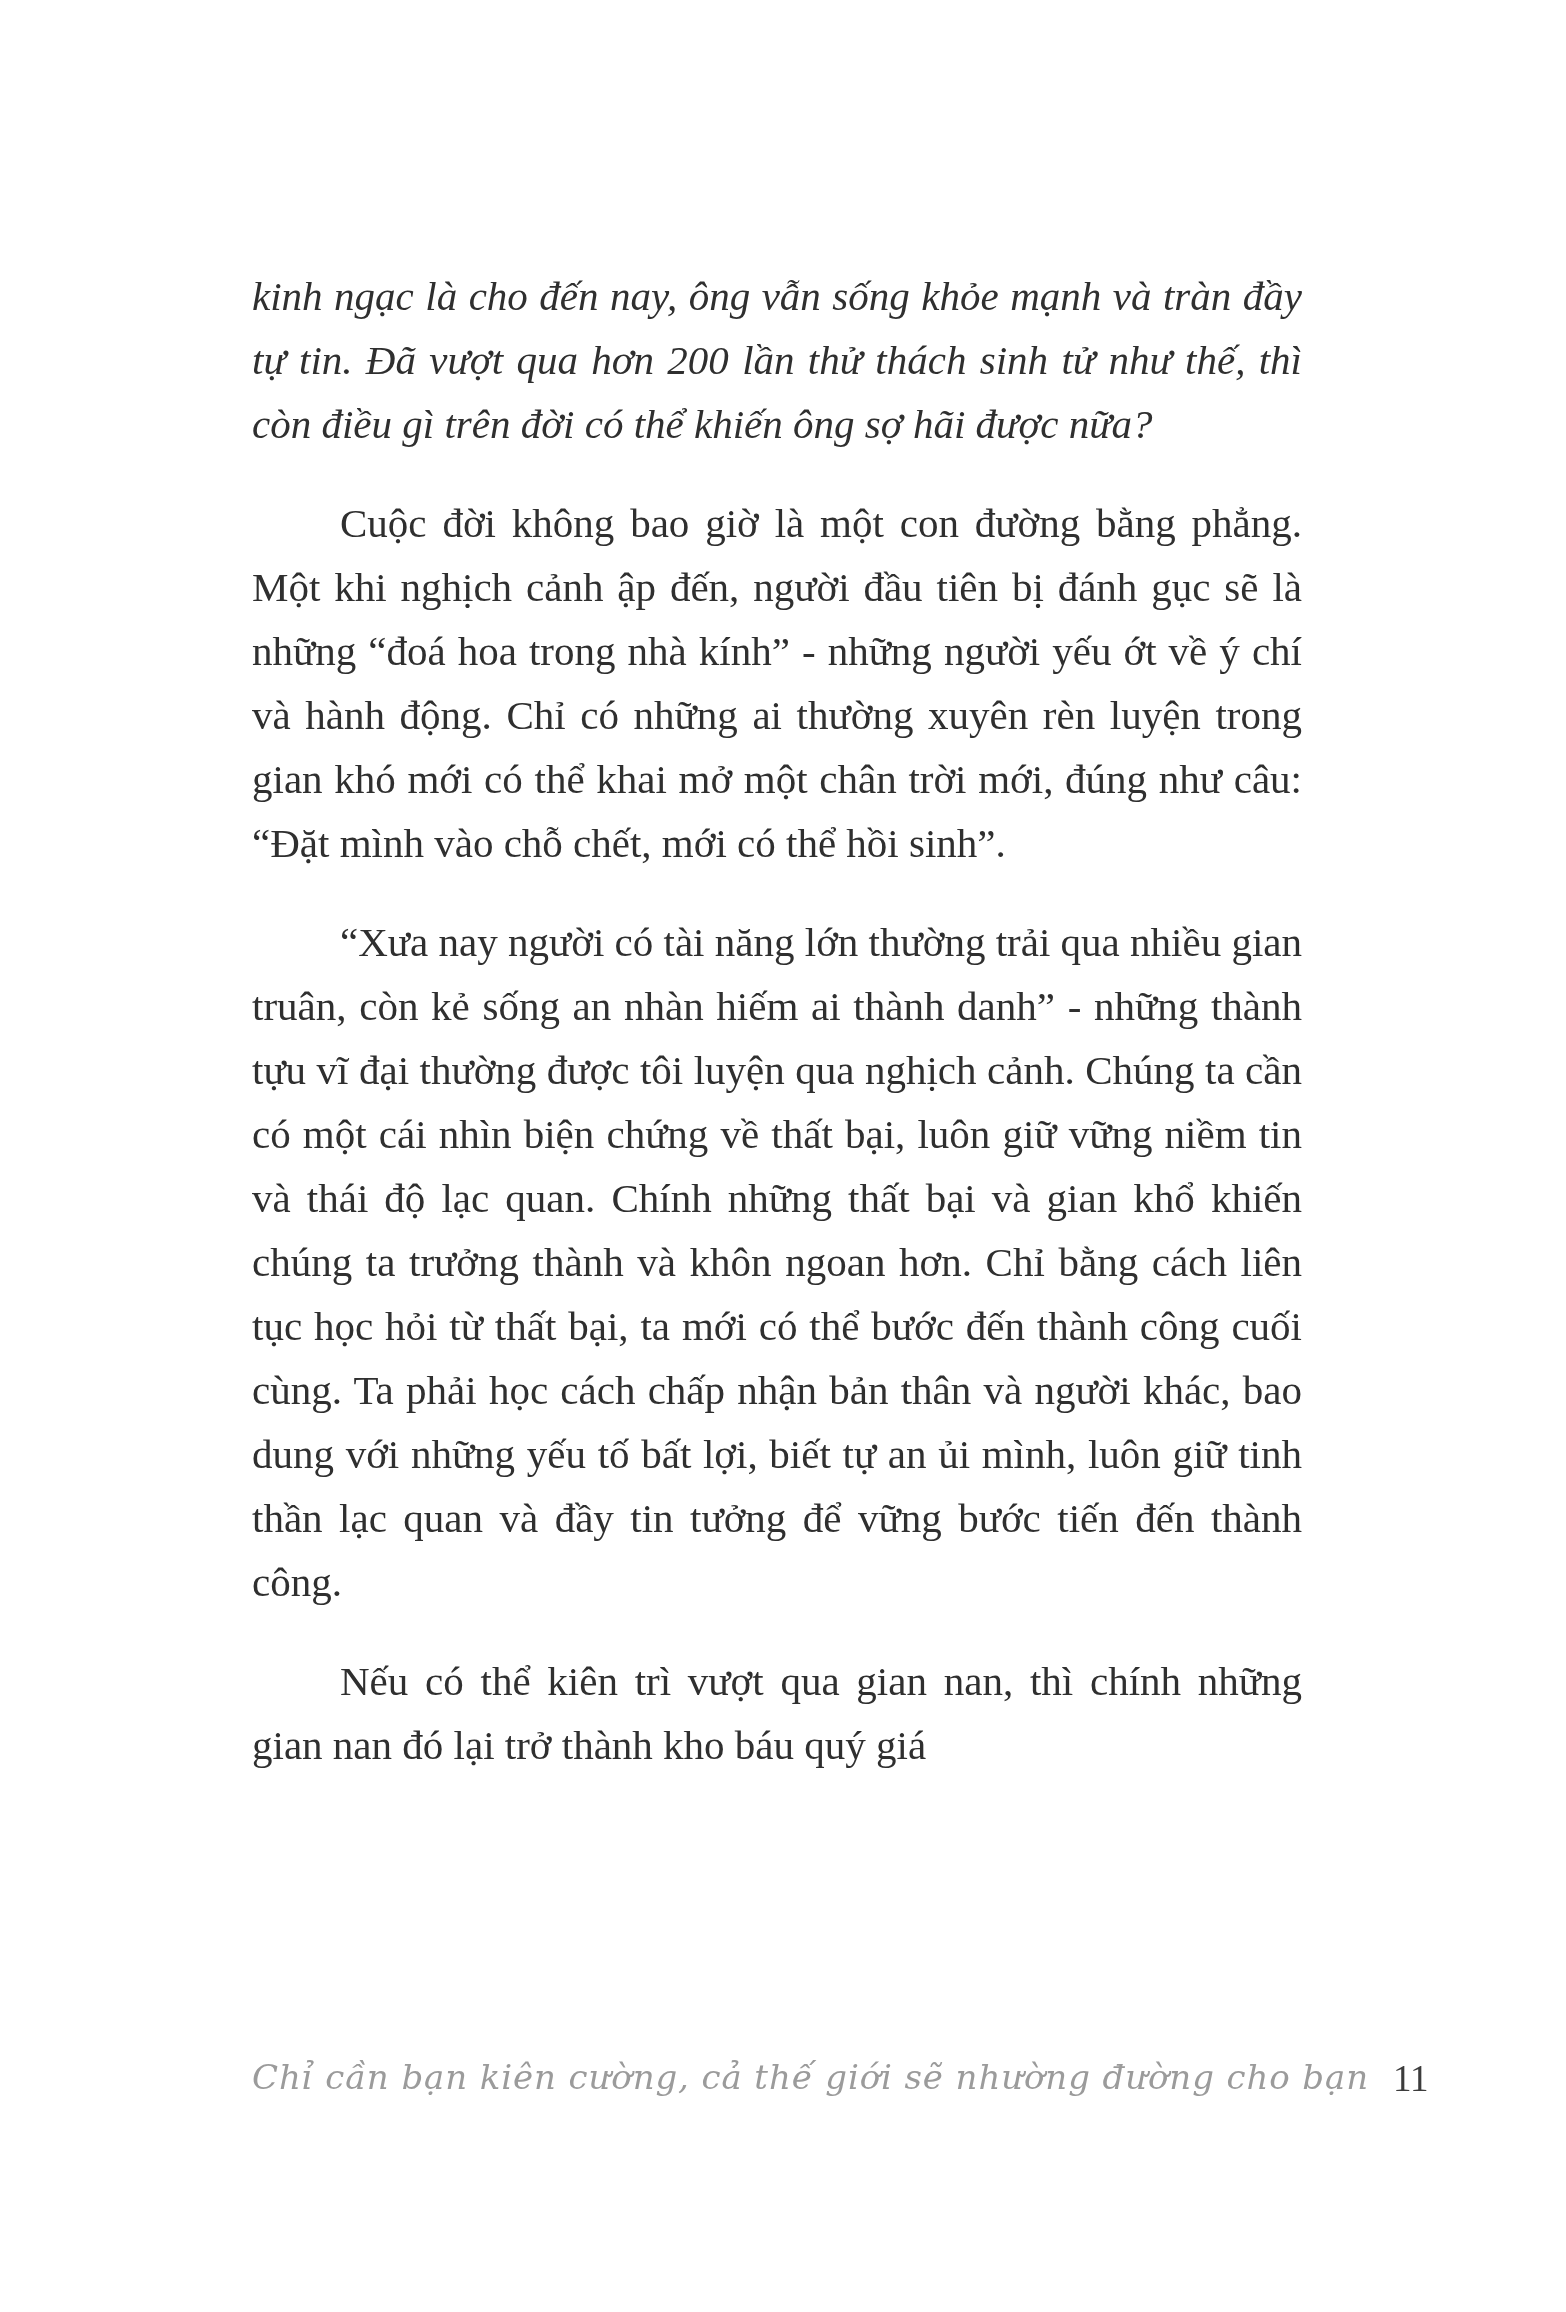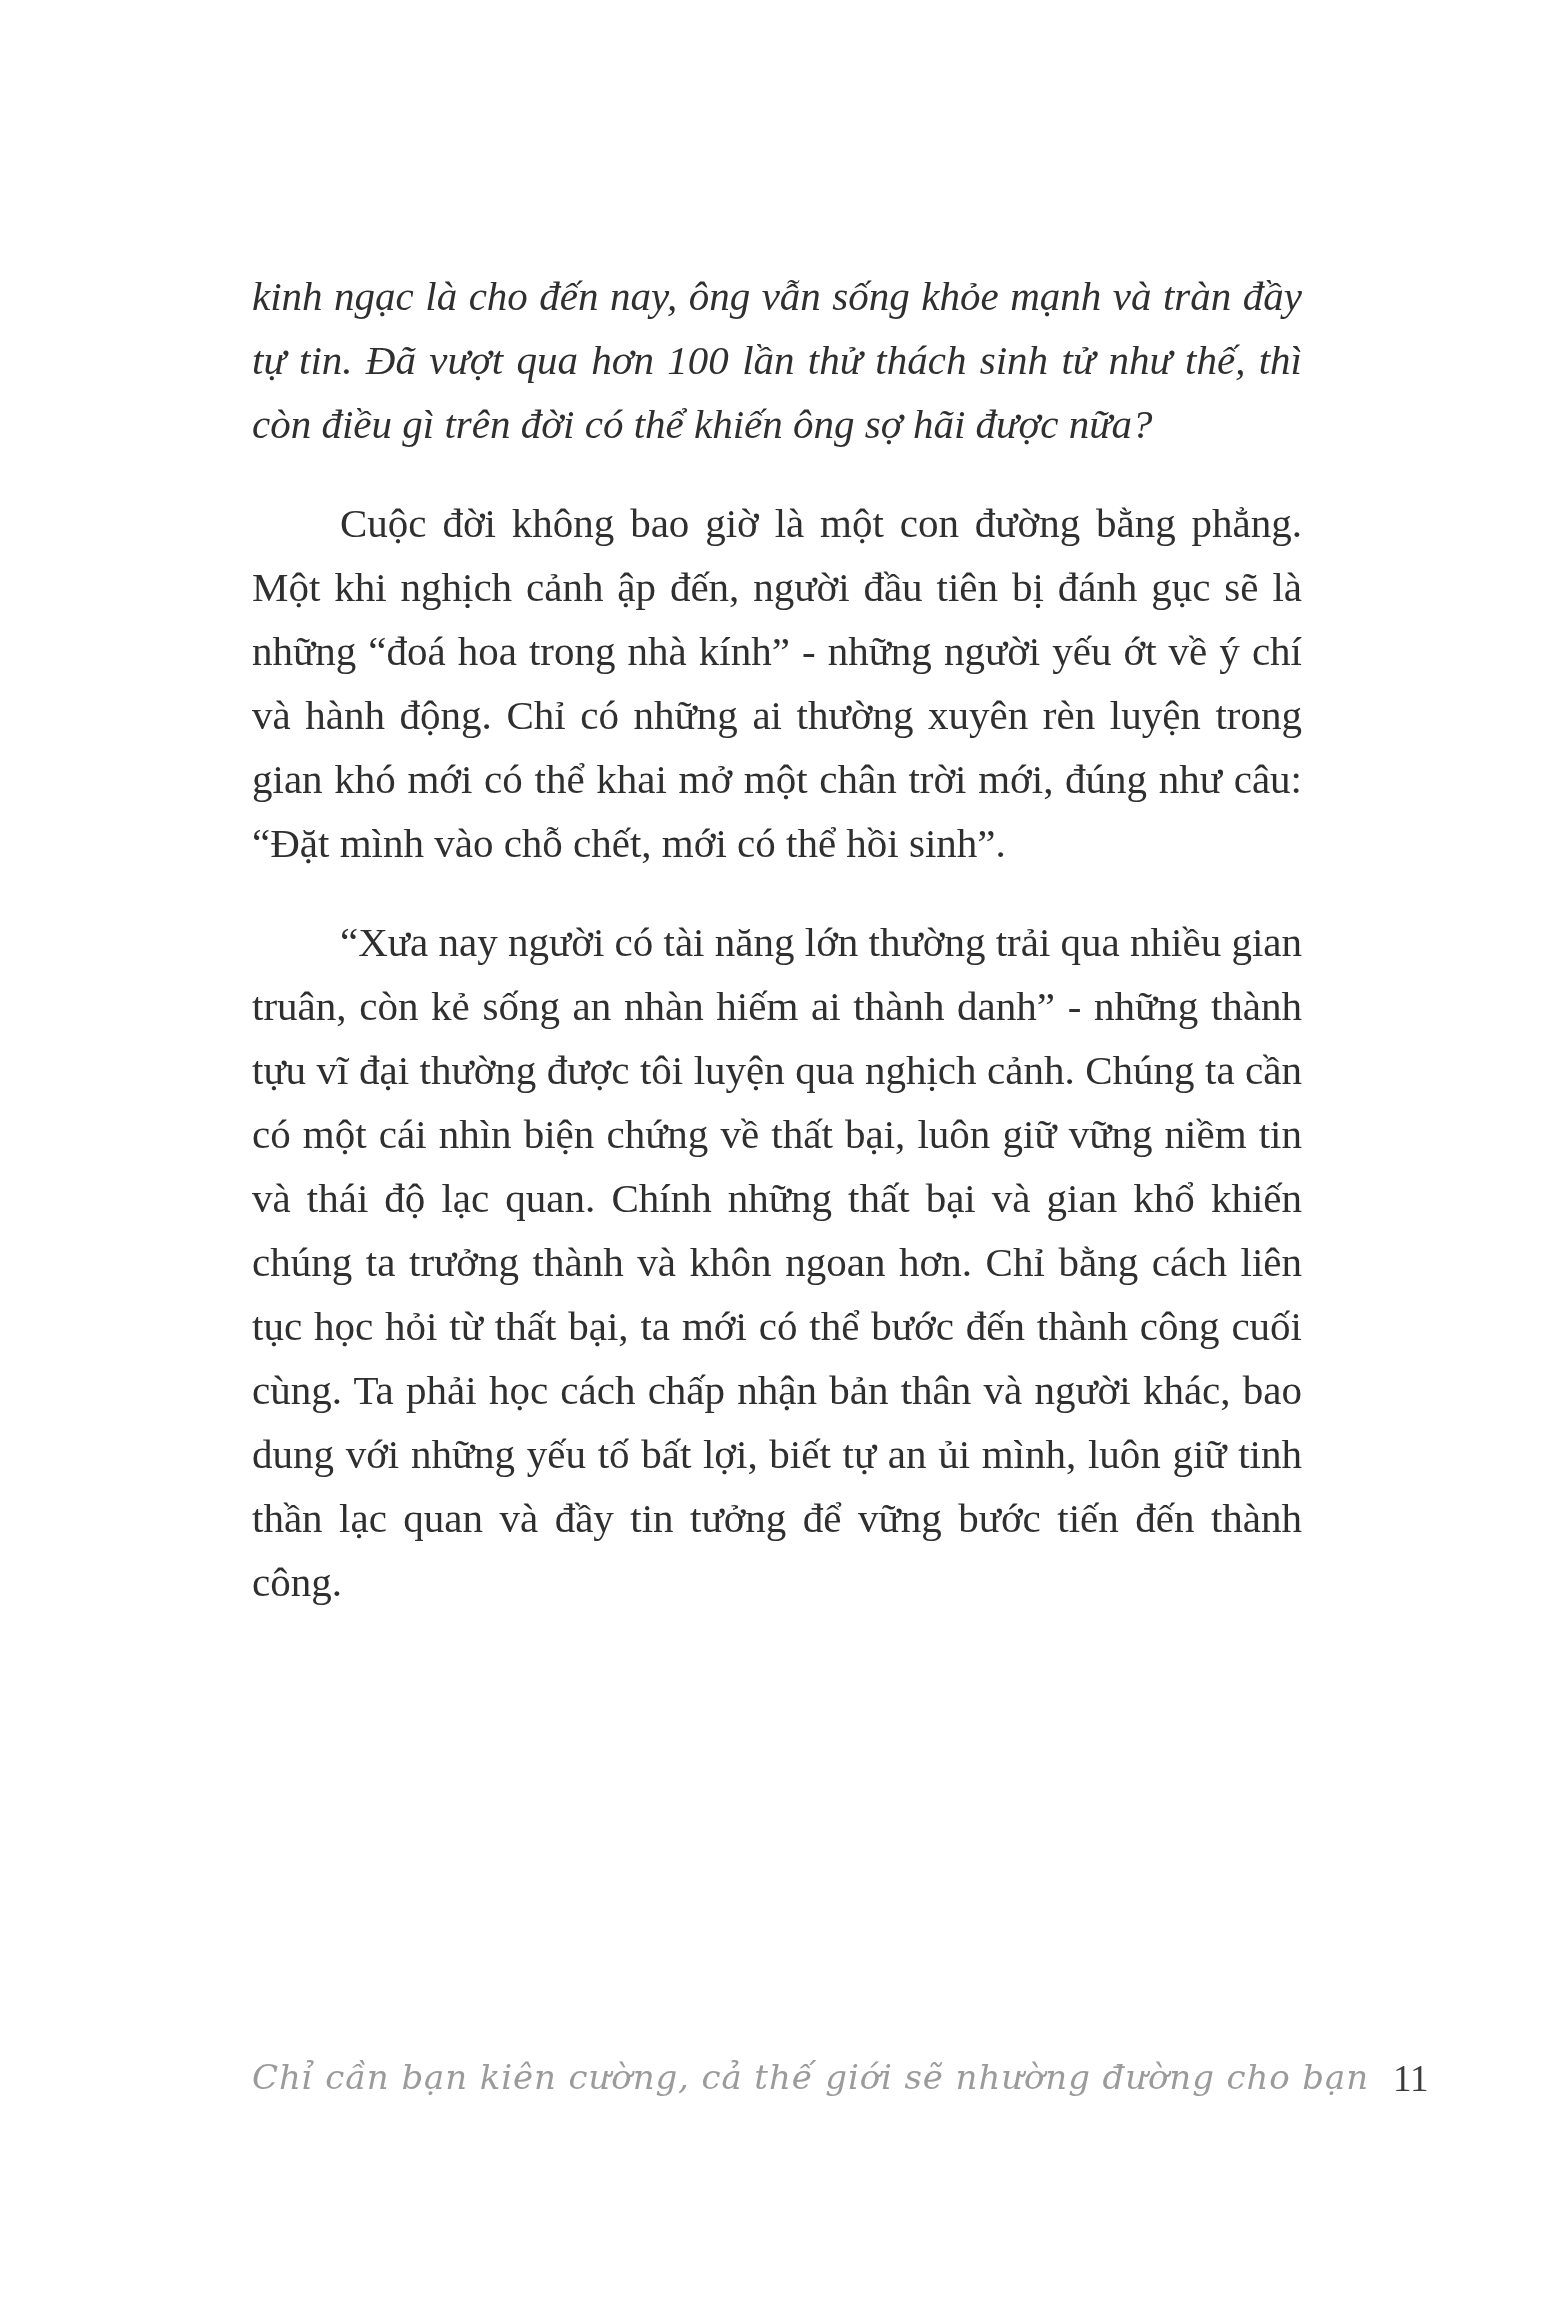--- a/index.html
+++ b/index.html
@@ -70,23 +70,24 @@
     margin-left: 24px;
     padding-right: 9.3px;
   }
 </style>
 </head>
 <body>
 
 <div class="page">
 
   <div class="text-block">
-    <p class="para-continuation">kinh ngạc là cho đến nay, ông vẫn sống khỏe mạnh và tràn đầy tự tin. Đã vượt qua hơn 100 lần thử thách sinh tử như thế, thì còn điều gì trên đời có thể khiến ông sợ hãi được nữa?</p>
+    <p class="para-continuation">kinh ngạc là cho đến nay, ông vẫn sống khỏe mạnh và tràn đầy tự tin. Đã vượt qua hơn 200 lần thử thách sinh tử như thế, thì còn điều gì trên đời có thể khiến ông sợ hãi được nữa?</p>
     <p class="para-indent">Cuộc đời không bao giờ là một con đường bằng phẳng. Một khi nghịch cảnh ập đến, người đầu tiên bị đánh gục sẽ là những “đoá hoa trong nhà kính” - những người yếu ớt về ý chí và hành động. Chỉ có những ai thường xuyên rèn luyện trong gian khó mới có thể khai mở một chân trời mới, đúng như câu: “Đặt mình vào chỗ chết, mới có thể hồi sinh”.</p>
     <p class="para-indent">“Xưa nay người có tài năng lớn thường trải qua nhiều gian truân, còn kẻ sống an nhàn hiếm ai thành danh” - những thành tựu vĩ đại thường được tôi luyện qua nghịch cảnh. Chúng ta cần có một cái nhìn biện chứng về thất bại, luôn giữ vững niềm tin và thái độ lạc quan. Chính những thất bại và gian khổ khiến chúng ta trưởng thành và khôn ngoan hơn. Chỉ bằng cách liên tục học hỏi từ thất bại, ta mới có thể bước đến thành công cuối cùng. Ta phải học cách chấp nhận bản thân và người khác, bao dung với những yếu tố bất lợi, biết tự an ủi mình, luôn giữ tinh thần lạc quan và đầy tin tưởng để vững bước tiến đến thành công.</p>
+    <p class="para-indent">Nếu có thể kiên trì vượt qua gian nan, thì chính những gian nan đó lại trở thành kho báu quý giá</p>
   </div>
 
   <div class="footer">
     <span class="running-title">Chỉ cần bạn kiên cường, cả thế giới sẽ nhường đường cho bạn</span>
     <span class="page-number">11</span>
   </div>
 
 </div>
 
 

